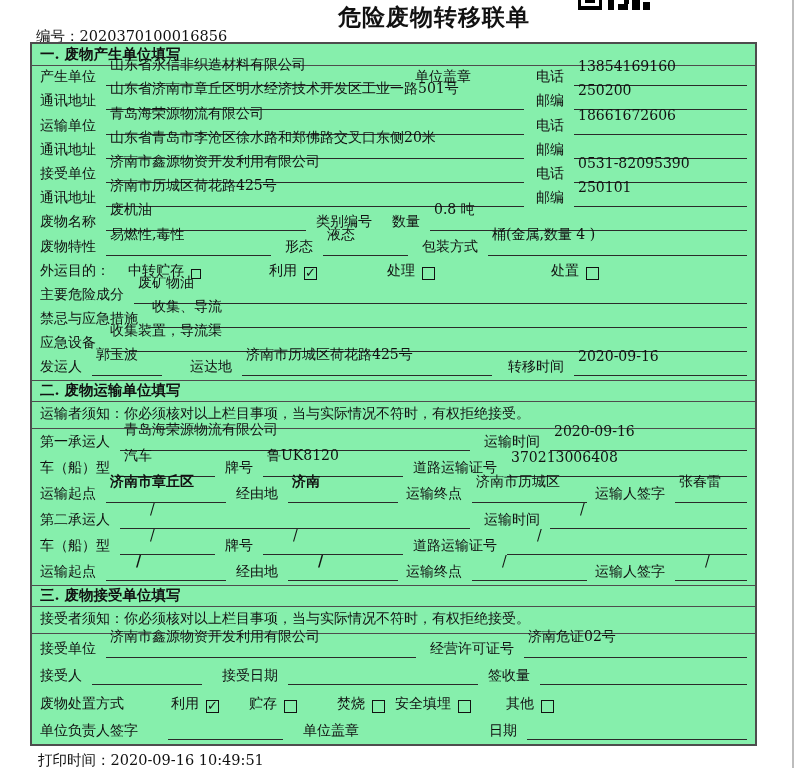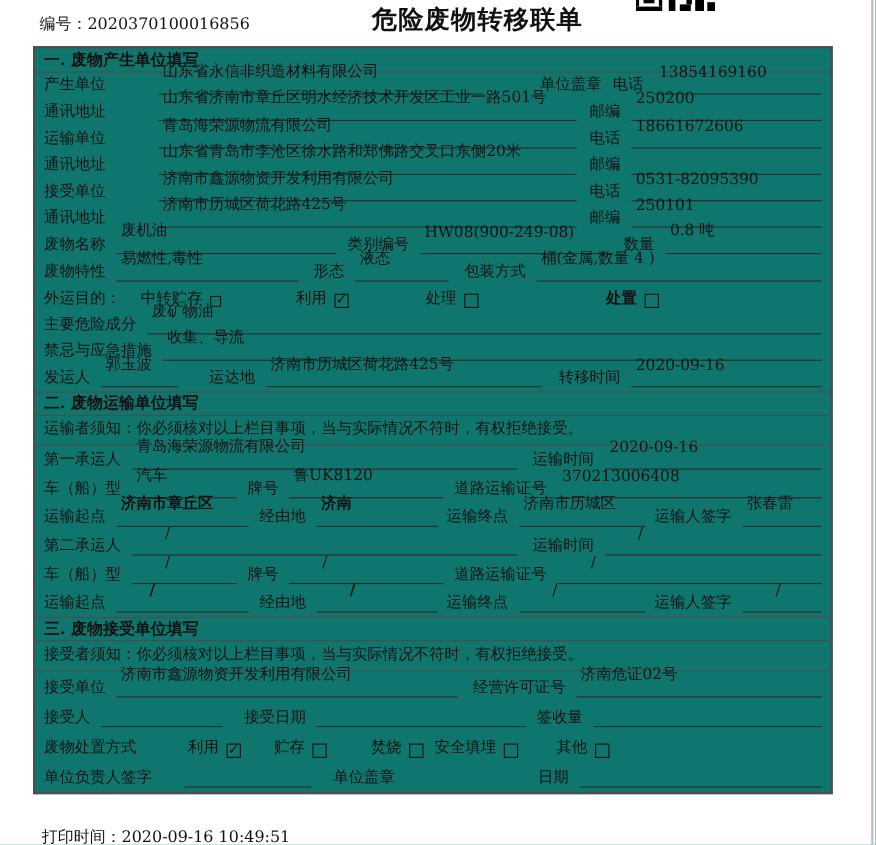--- a/index.html
+++ b/index.html
@@ -5,60 +5,60 @@
   * { box-sizing: border-box; margin: 0; padding: 0; }
   html, body { width: 796px; height: 768px; }
   body {
     position: relative;
     background: #ffffff;
     color: #111;
     font-family: "DejaVu Serif", "Liberation Serif", serif;
     font-size: 14px;
     overflow: hidden;
   }
-  .serial { position: absolute; left: 36px; top: 12px; font-size: 14.5px; white-space: nowrap; }
+  .serial { position: absolute; left: 36px; top: 27px; font-size: 14.5px; white-space: nowrap; }
   .doc-title { position: absolute; left: 338px; top: 2px; font-size: 23px; font-weight: 700; letter-spacing: 1px; white-space: nowrap; }
   .qr { position: absolute; left: 578px; top: 0; }
   .page-edge { position: absolute; right: 2px; top: 0; width: 2px; height: 768px; background: #bdbdbd; }
 
   .form-box {
     position: absolute; left: 30px; top: 42px; width: 727px;
-    border: 2px solid #4d4d4d; background: #0f766e;
+    border: 2px solid #4d4d4d; background: #86efac;
   }
   .sec-h {
     font-weight: 700; font-size: 14.5px;
     padding: 2px 8px 3px; height: 22px;
     border-bottom: 1.5px solid #4d4d4d;
     display: flex; align-items: center;
   }
   .sec-h.topline { border-top: 1.5px solid #4d4d4d; }
   .notice {
     padding: 3px 8px 5px; height: 27px;
     border-bottom: 1.5px solid #4d4d4d;
     display: flex; align-items: center; white-space: nowrap;
   }
   .row { display: flex; align-items: flex-end; padding: 0 8px 4px; white-space: nowrap; }
   .s1 .row { height: 24.2px; }
   .s2 .row { height: 26px; }
   .s3 .row { height: 27.5px; }
-  .lpart { flex: 0 0 496px; display: flex; align-items: flex-end; gap: 38px; }
+  .lpart { flex: 0 0 496px; display: flex; align-items: flex-end; }
   .rpart { flex: 1; display: flex; align-items: flex-end; }
   .lbl { margin-right: 10px; }
   .u {
     border-bottom: 1px solid #2a2a2a;
     padding: 0 4px 11px; min-height: 17px;
     display: inline-block; overflow: hidden;
   }
   .fx { flex: 1 1 auto; }
   .mr12 { margin-right: 12px; }
   .ml8 { margin-left: 8px; } .ml10 { margin-left: 10px; } .ml14 { margin-left: 14px; }
   .ml16 { margin-left: 16px; } .ml20 { margin-left: 20px; } .ml25 { margin-left: 10px; }
   .ml28 { margin-left: 28px; } .ml30 { margin-left: 30px; } .ml35 { margin-left: 35px; }
   .ml37 { margin-left: 37px; } .ml40 { margin-left: 40px; } .ml68 { margin-left: 68px; }
-  .ml70 { margin-left: 70px; } .ml116 { margin-left: 116px; font-weight: bold; } .ml120 { margin-left: 120px; }
+  .ml70 { margin-left: 70px; } .ml116 { margin-left: 116px; } .ml120 { margin-left: 120px; }
   .w70 { flex: 0 0 70px; } .w85 { flex: 0 0 85px; } .w95 { flex: 0 0 95px; }
   .w110 { flex: 0 0 110px; font-weight: bold; } .w115 { flex: 0 0 115px; } .w120 { flex: 0 0 120px; font-weight: bold; }
   .w140 { flex: 0 0 140px; } .w165 { flex: 0 0 165px; } .w175 { flex: 0 0 175px; }
   .w190 { flex: 0 0 190px; } .w200 { flex: 0 0 200px; } .w250 { flex: 0 0 250px; }
   .w295 { flex: 0 0 295px; } .w310 { flex: 0 0 310px; }
   .w350 { flex: 0 0 350px; }
   .sl { padding-left: 30px; }
   .opt { display: inline-flex; align-items: flex-end; }
   .cb {
     display: inline-block; width: 13px; height: 13px;
@@ -164,21 +164,20 @@
       <div class="rpart">
         <span class="lbl">邮编</span>
         <span class="u fx">250101</span>
       </div>
     </div>
 
     <div class="row">
       <span class="lbl">废物名称</span>
       <span class="u w200">废机油</span>
       <span class="lbl ml10">类别编号</span>
-      <span class="u w175">HW08(900-249-08)</span>
       <span class="lbl ml10">数量</span>
       <span class="u fx">0.8 吨</span>
     </div>
 
     <div class="row">
       <span class="lbl">废物特性</span>
       <span class="u w165">易燃性,毒性</span>
       <span class="lbl ml14">形态</span>
       <span class="u w85">液态</span>
       <span class="lbl ml14">包装方式</span>
@@ -208,20 +207,24 @@
     <div class="row">
       <span class="lbl">主要危险成分</span>
       <span class="u fx">废矿物油</span>
     </div>
 
     <div class="row">
       <span class="lbl">禁忌与应急措施</span>
       <span class="u fx">收集、导流</span>
     </div>
 
+    <div class="row">
+      <span class="lbl">应急设备</span>
+      <span class="u fx">收集装置，导流渠</span>
+    </div>
 
     <div class="row">
       <span class="lbl">发运人</span>
       <span class="u w70">郭玉波</span>
       <span class="lbl ml28">运达地</span>
       <span class="u w250">济南市历城区荷花路425号</span>
       <span class="lbl ml16">转移时间</span>
       <span class="u fx">2020-09-16</span>
     </div>
   </div>

